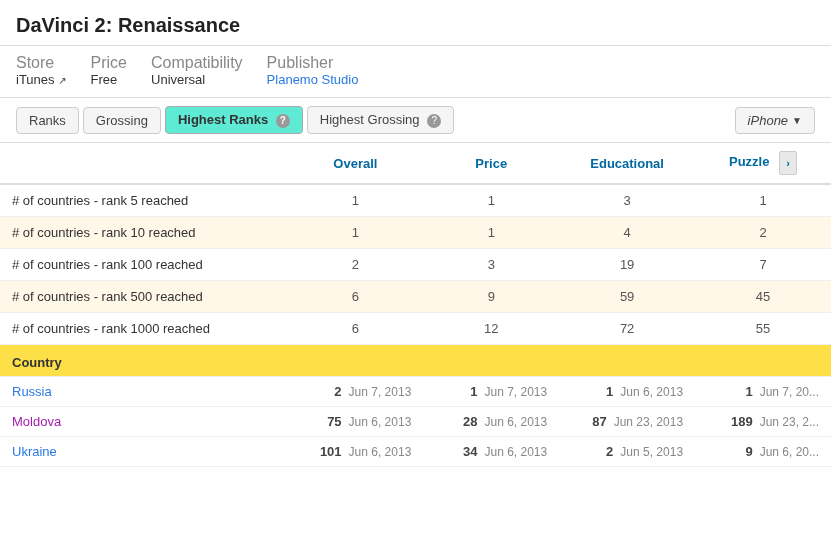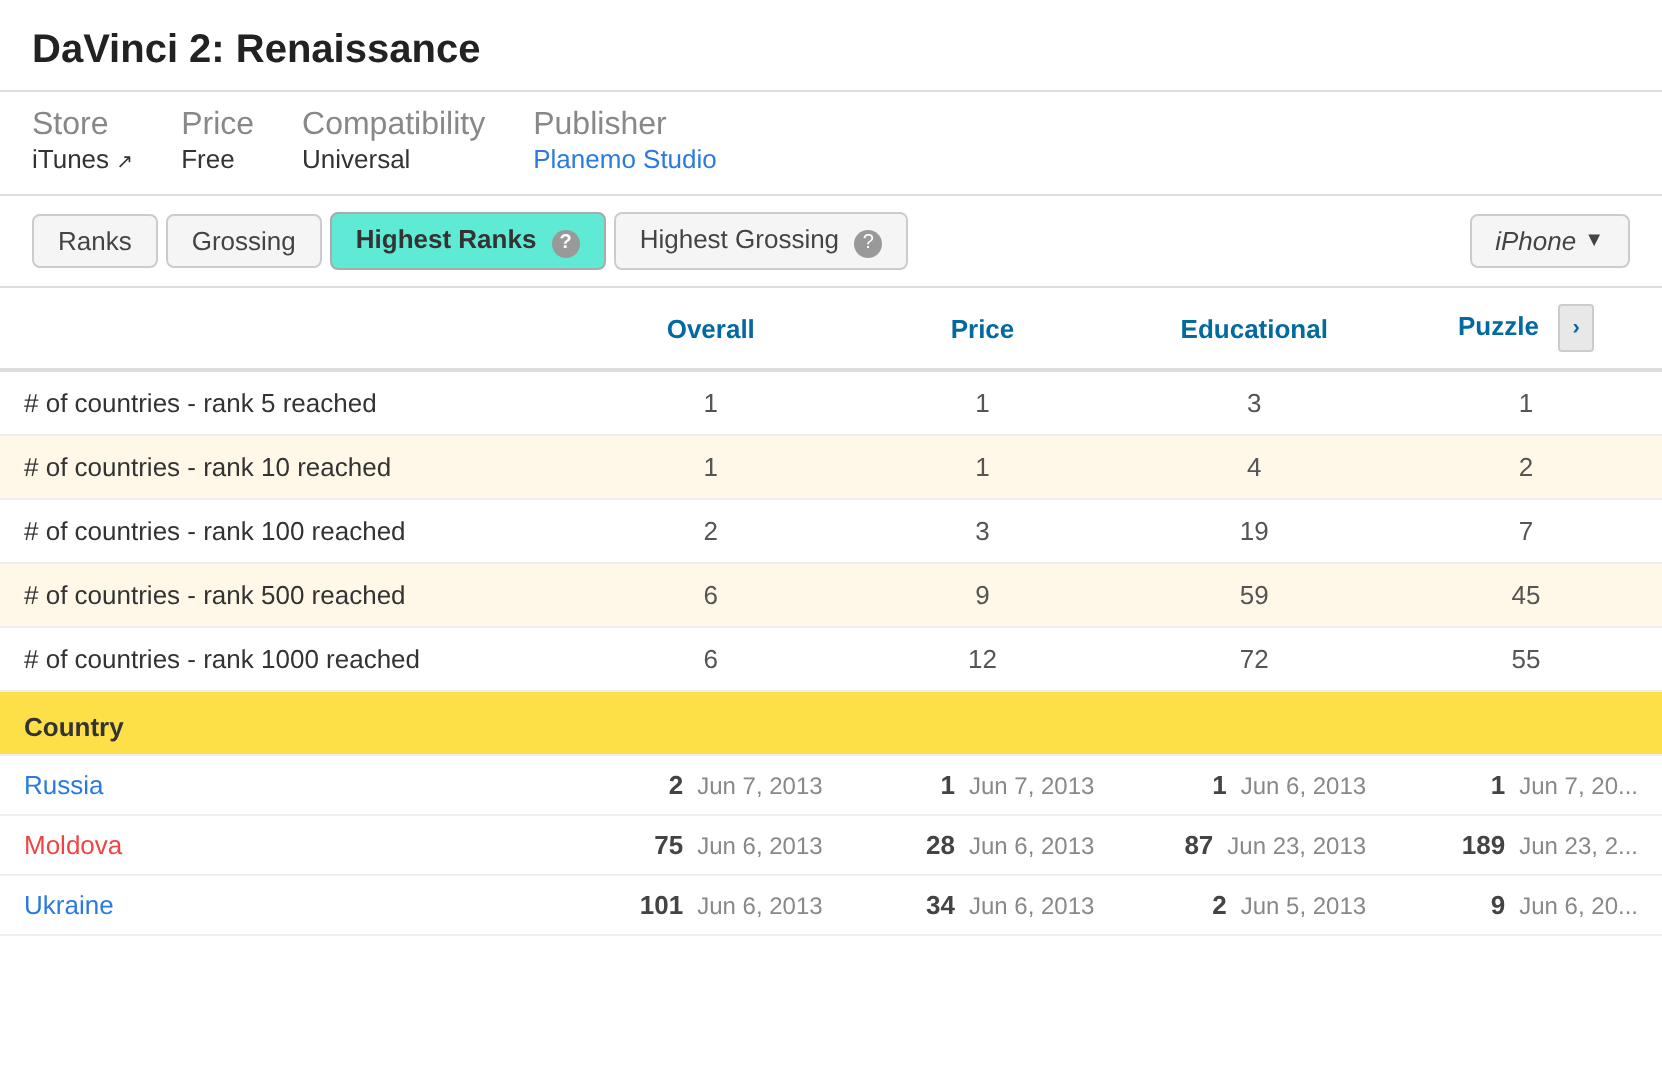--- a/index.html
+++ b/index.html
@@ -329,21 +329,21 @@
       </div>
     </td>
     <td class="col-data">
       <div class="country-td-inner">
         <span class="num-cell">1</span>
         <span class="date-cell">Jun 7, 20...</span>
       </div>
     </td>
   </tr>
         <tr class="country-row">
-    <td class="col-label" style="color:#ef4444;cursor:pointer;">Moldova</td>
+    <td class="col-label" style="color:#a21caf;cursor:pointer;">Moldova</td>
     <td class="col-data">
       <div class="country-td-inner">
         <span class="num-cell">75</span>
         <span class="date-cell">Jun 6, 2013</span>
       </div>
     </td>
     <td class="col-data">
       <div class="country-td-inner">
         <span class="num-cell">28</span>
         <span class="date-cell">Jun 6, 2013</span>

